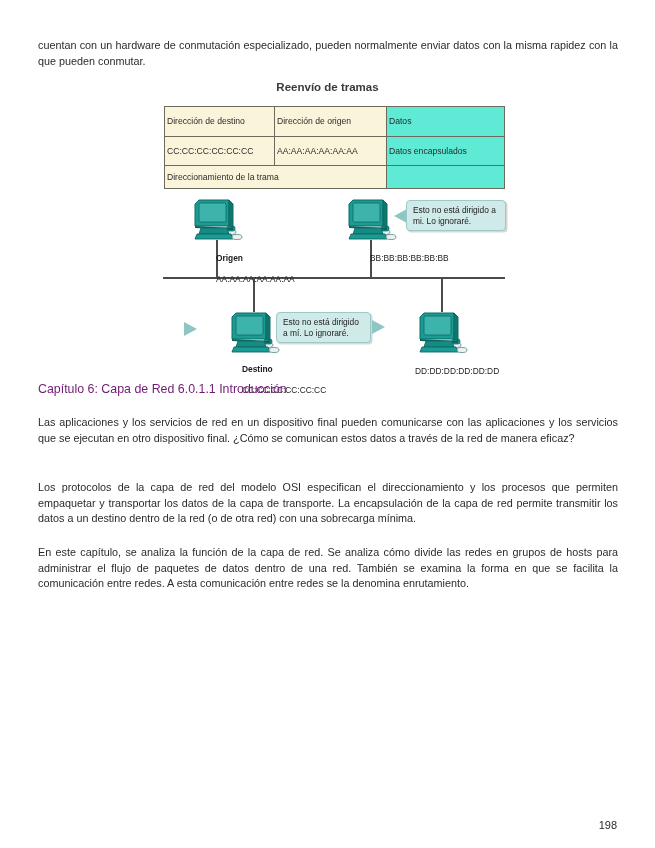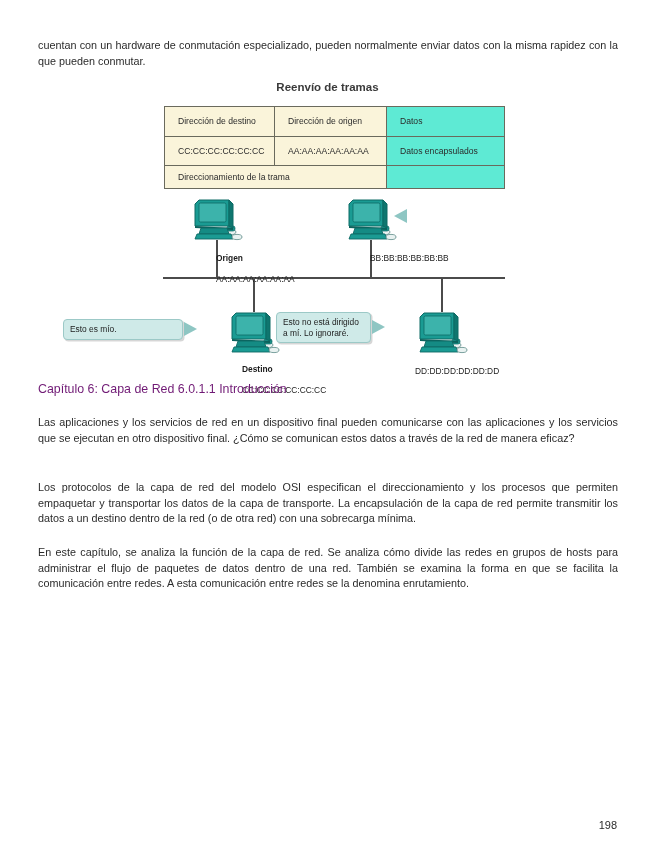--- a/index.html
+++ b/index.html
@@ -68,21 +68,21 @@
     left: 164px;
     top: 28px;
     width: 340px;
     border-collapse: collapse;
     table-layout: fixed;
   }
   .frame-table td {
     border: 1.3px solid #6a6a5d;
     font-size: 8.6px;
     color: #2b2b2b;
-    padding: 0 13px;
+    padding: 0 2px;
     vertical-align: middle;
     height: 29px;
     line-height: 11px;
   }
   .c-cream { background: #faf4da; }
   .c-green { background: #5eead4; }
   .col-dest { width: 110px; }
   .col-orig { width: 112px; }
   .col-data { width: 118px; }
   .row-h td { height: 30px; }
@@ -236,39 +236,39 @@
           <rect x="8" y="7" width="27" height="19" rx="1.5" fill="#3cb3ab" stroke="#0d6a64" stroke-width="0.8"></rect>
           <path d="M10 32 L36 32 L38 38 L8 38 Z" fill="#148b84" stroke="#0d6a64" stroke-width="0.9"></path>
           <path d="M6 38 L40 38 L42 43 L4 43 Z" fill="#1a9b93" stroke="#0d6a64" stroke-width="0.9"></path>
           <ellipse cx="46" cy="41" rx="5" ry="2.6" fill="#e9f2f1" stroke="#5d8b88" stroke-width="0.8"></ellipse>
         </svg>
       </div>
       <div class="pc-label" style="left:370px; top:48px;">
         <span>BB:BB:BB:BB:BB:BB</span>
       </div>
       <div class="tail tail-left" style="left:394px; top:15px;"></div>
+      <div class="callout" style="left:406px; top:6px; width:100px;">Esto no está dirigido a mi. Lo ignoraré.</div>
 
       <div class="pc" style="left:228px; top:115px;">
         <svg viewBox="0 0 52 46" xmlns="http://www.w3.org/2000/svg">
           <ellipse cx="38" cy="36" rx="7" ry="3.2" fill="#e9f2f1" stroke="#5d8b88" stroke-width="0.8"></ellipse>
           <rect x="36" y="30" width="8" height="5" rx="2" fill="#1a8f88" stroke="#0d6a64" stroke-width="0.7"></rect>
           <path d="M4 8 L8 4 L38 4 L38 30 L4 30 Z" fill="#1a9b93" stroke="#0d6a64" stroke-width="1"></path>
           <path d="M38 4 L42 8 L42 32 L38 30 Z" fill="#0f766f" stroke="#0d6a64" stroke-width="1"></path>
           <path d="M4 30 L42 32 L42 34 L4 32 Z" fill="#0c625c"></path>
           <rect x="8" y="7" width="27" height="19" rx="1.5" fill="#3cb3ab" stroke="#0d6a64" stroke-width="0.8"></rect>
           <path d="M10 32 L36 32 L38 38 L8 38 Z" fill="#148b84" stroke="#0d6a64" stroke-width="0.9"></path>
           <path d="M6 38 L40 38 L42 43 L4 43 Z" fill="#1a9b93" stroke="#0d6a64" stroke-width="0.9"></path>
           <ellipse cx="46" cy="41" rx="5" ry="2.6" fill="#e9f2f1" stroke="#5d8b88" stroke-width="0.8"></ellipse>
         </svg>
       </div>
       <div class="pc-label" style="left:242px; top:159px;">
         <b>Destino</b><br>
         <span>CC:CC:CC:CC:CC:CC</span>
       </div>
-      <div class="callout" style="left:63px; top:125px; width:120px;">Esto es mío.</div>
       <div class="tail tail-right" style="left:184px; top:128px;"></div>
 
       <div class="pc" style="left:416px; top:115px;">
         <svg viewBox="0 0 52 46" xmlns="http://www.w3.org/2000/svg">
           <ellipse cx="38" cy="36" rx="7" ry="3.2" fill="#e9f2f1" stroke="#5d8b88" stroke-width="0.8"></ellipse>
           <rect x="36" y="30" width="8" height="5" rx="2" fill="#1a8f88" stroke="#0d6a64" stroke-width="0.7"></rect>
           <path d="M4 8 L8 4 L38 4 L38 30 L4 30 Z" fill="#1a9b93" stroke="#0d6a64" stroke-width="1"></path>
           <path d="M38 4 L42 8 L42 32 L38 30 Z" fill="#0f766f" stroke="#0d6a64" stroke-width="1"></path>
           <path d="M4 30 L42 32 L42 34 L4 32 Z" fill="#0c625c"></path>
           <rect x="8" y="7" width="27" height="19" rx="1.5" fill="#3cb3ab" stroke="#0d6a64" stroke-width="0.8"></rect>

